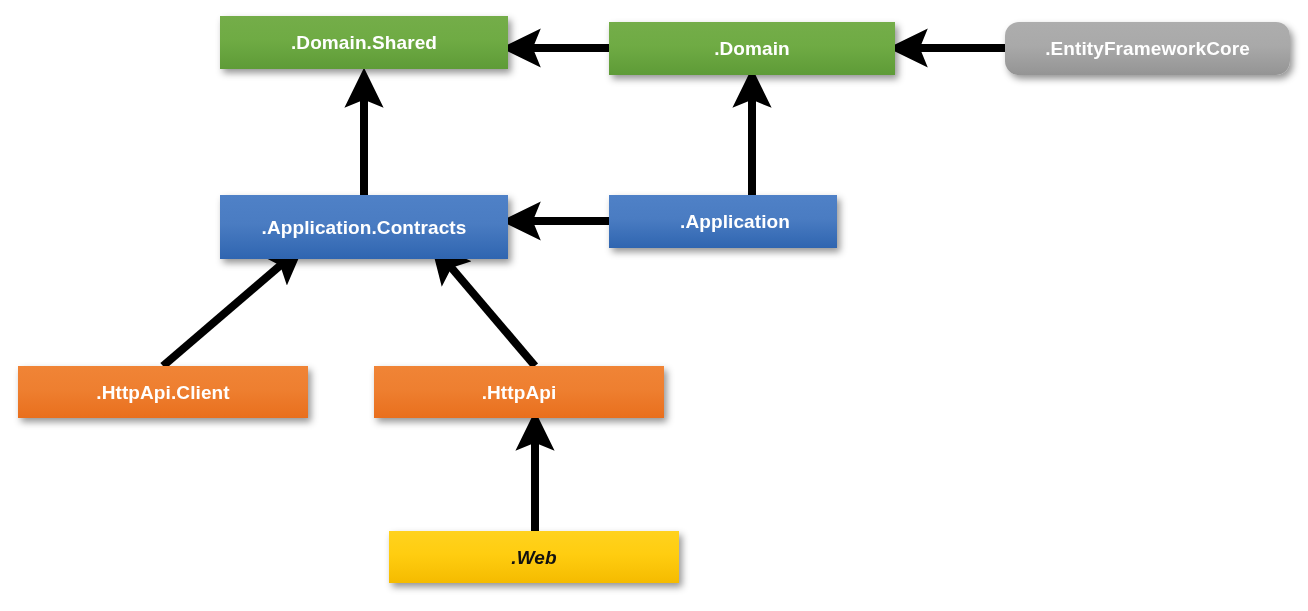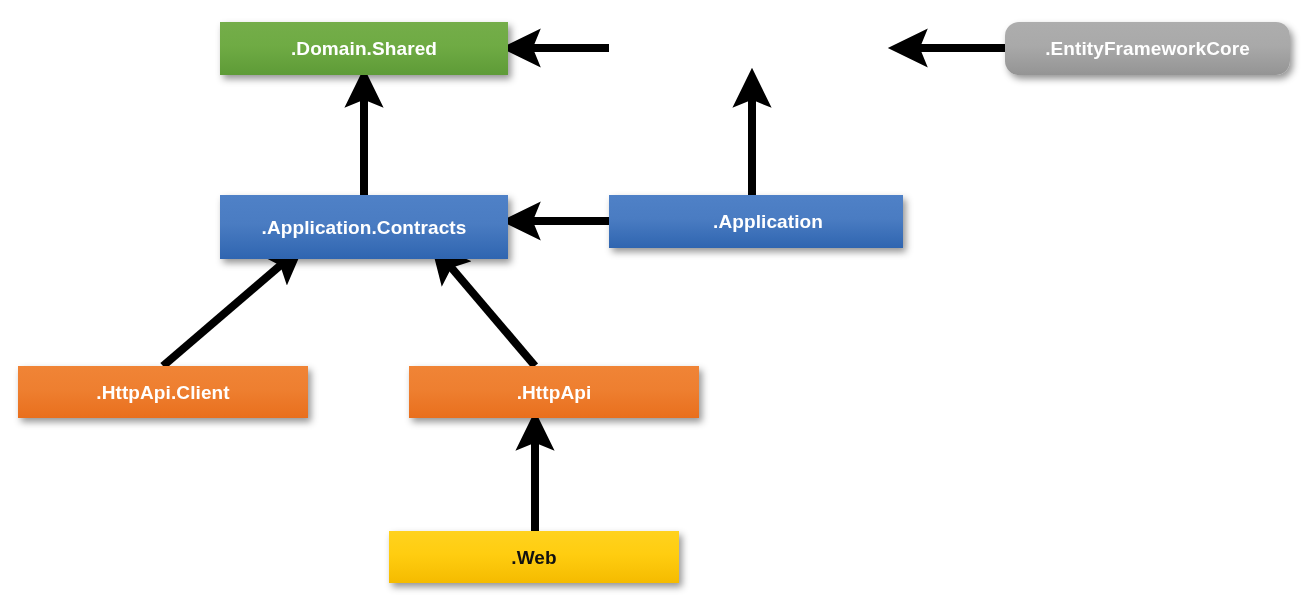--- a/index.html
+++ b/index.html
@@ -45,20 +45,21 @@
   .node.blue {
     background: linear-gradient(to bottom, #4f81c7 0%, #4a7cc2 45%, #2f65b0 100%);
   }
   .node.orange {
     background: linear-gradient(to bottom, #f08436 0%, #ee7f30 45%, #e96f1d 100%);
   }
   .node.yellow {
     background: linear-gradient(to bottom, #ffd21e 0%, #ffcd10 45%, #f5bb00 100%);
     color: #111111;
     text-shadow: none;
+    font-style: italic;
   }
   .node.gray {
     background: linear-gradient(to bottom, #adadad 0%, #a9a9a9 45%, #949494 100%);
     border-radius: 14px;
   }
   .node-label {
     display: block;
     line-height: 1;
     white-space: nowrap;
   }
@@ -79,42 +80,45 @@
         <line x1="1005" y1="48" x2="899" y2="48"></line>
         <line x1="364" y1="195" x2="364" y2="79"></line>
         <line x1="752" y1="195" x2="752" y2="79"></line>
         <line x1="609" y1="221" x2="512" y2="221"></line>
         <line x1="163" y1="366" x2="296" y2="252"></line>
         <line x1="535" y1="366" x2="438" y2="252"></line>
         <line x1="535" y1="531" x2="535" y2="422"></line>
       </g>
   </svg>
 
-  <div class="node green" style="left: 220px; top: 22px; width: 288px; height: 53px;">
+  <div class="node green" style="left: 220px; top: 16px; width: 288px; height: 53px;">
     <span class="node-label">.Domain.Shared</span>
   </div>
 
+  <div class="node green" style="left: 609px; top: 22px; width: 286px; height: 53px;">
+    <span class="node-label">.Domain</span>
+  </div>
 
   <div class="node gray" style="left: 1005px; top: 22px; width: 285px; height: 53px;">
     <span class="node-label">.EntityFrameworkCore</span>
   </div>
 
   <div class="node blue" style="left: 220px; top: 195px; width: 288px; height: 64px;">
     <span class="node-label">.Application.Contracts</span>
   </div>
 
-  <div class="node blue" style="left: 609px; top: 195px; width: 294px; height: 53px; padding-left: 24px;">
+  <div class="node blue" style="left: 609px; top: 195px; width: 228px; height: 53px; padding-left: 24px;">
     <span class="node-label">.Application</span>
   </div>
 
   <div class="node orange" style="left: 18px; top: 366px; width: 290px; height: 52px;">
     <span class="node-label">.HttpApi.Client</span>
   </div>
 
-  <div class="node orange" style="left: 409px; top: 366px; width: 290px; height: 52px; text-align: center;">
+  <div class="node orange" style="left: 374px; top: 366px; width: 290px; height: 52px; text-align: center;">
     <span class="node-label">.HttpApi</span>
   </div>
 
   <div class="node yellow" style="left: 389px; top: 531px; width: 290px; height: 52px;">
     <span class="node-label">.Web</span>
   </div>
 
 </div>
 
 </body></html>

